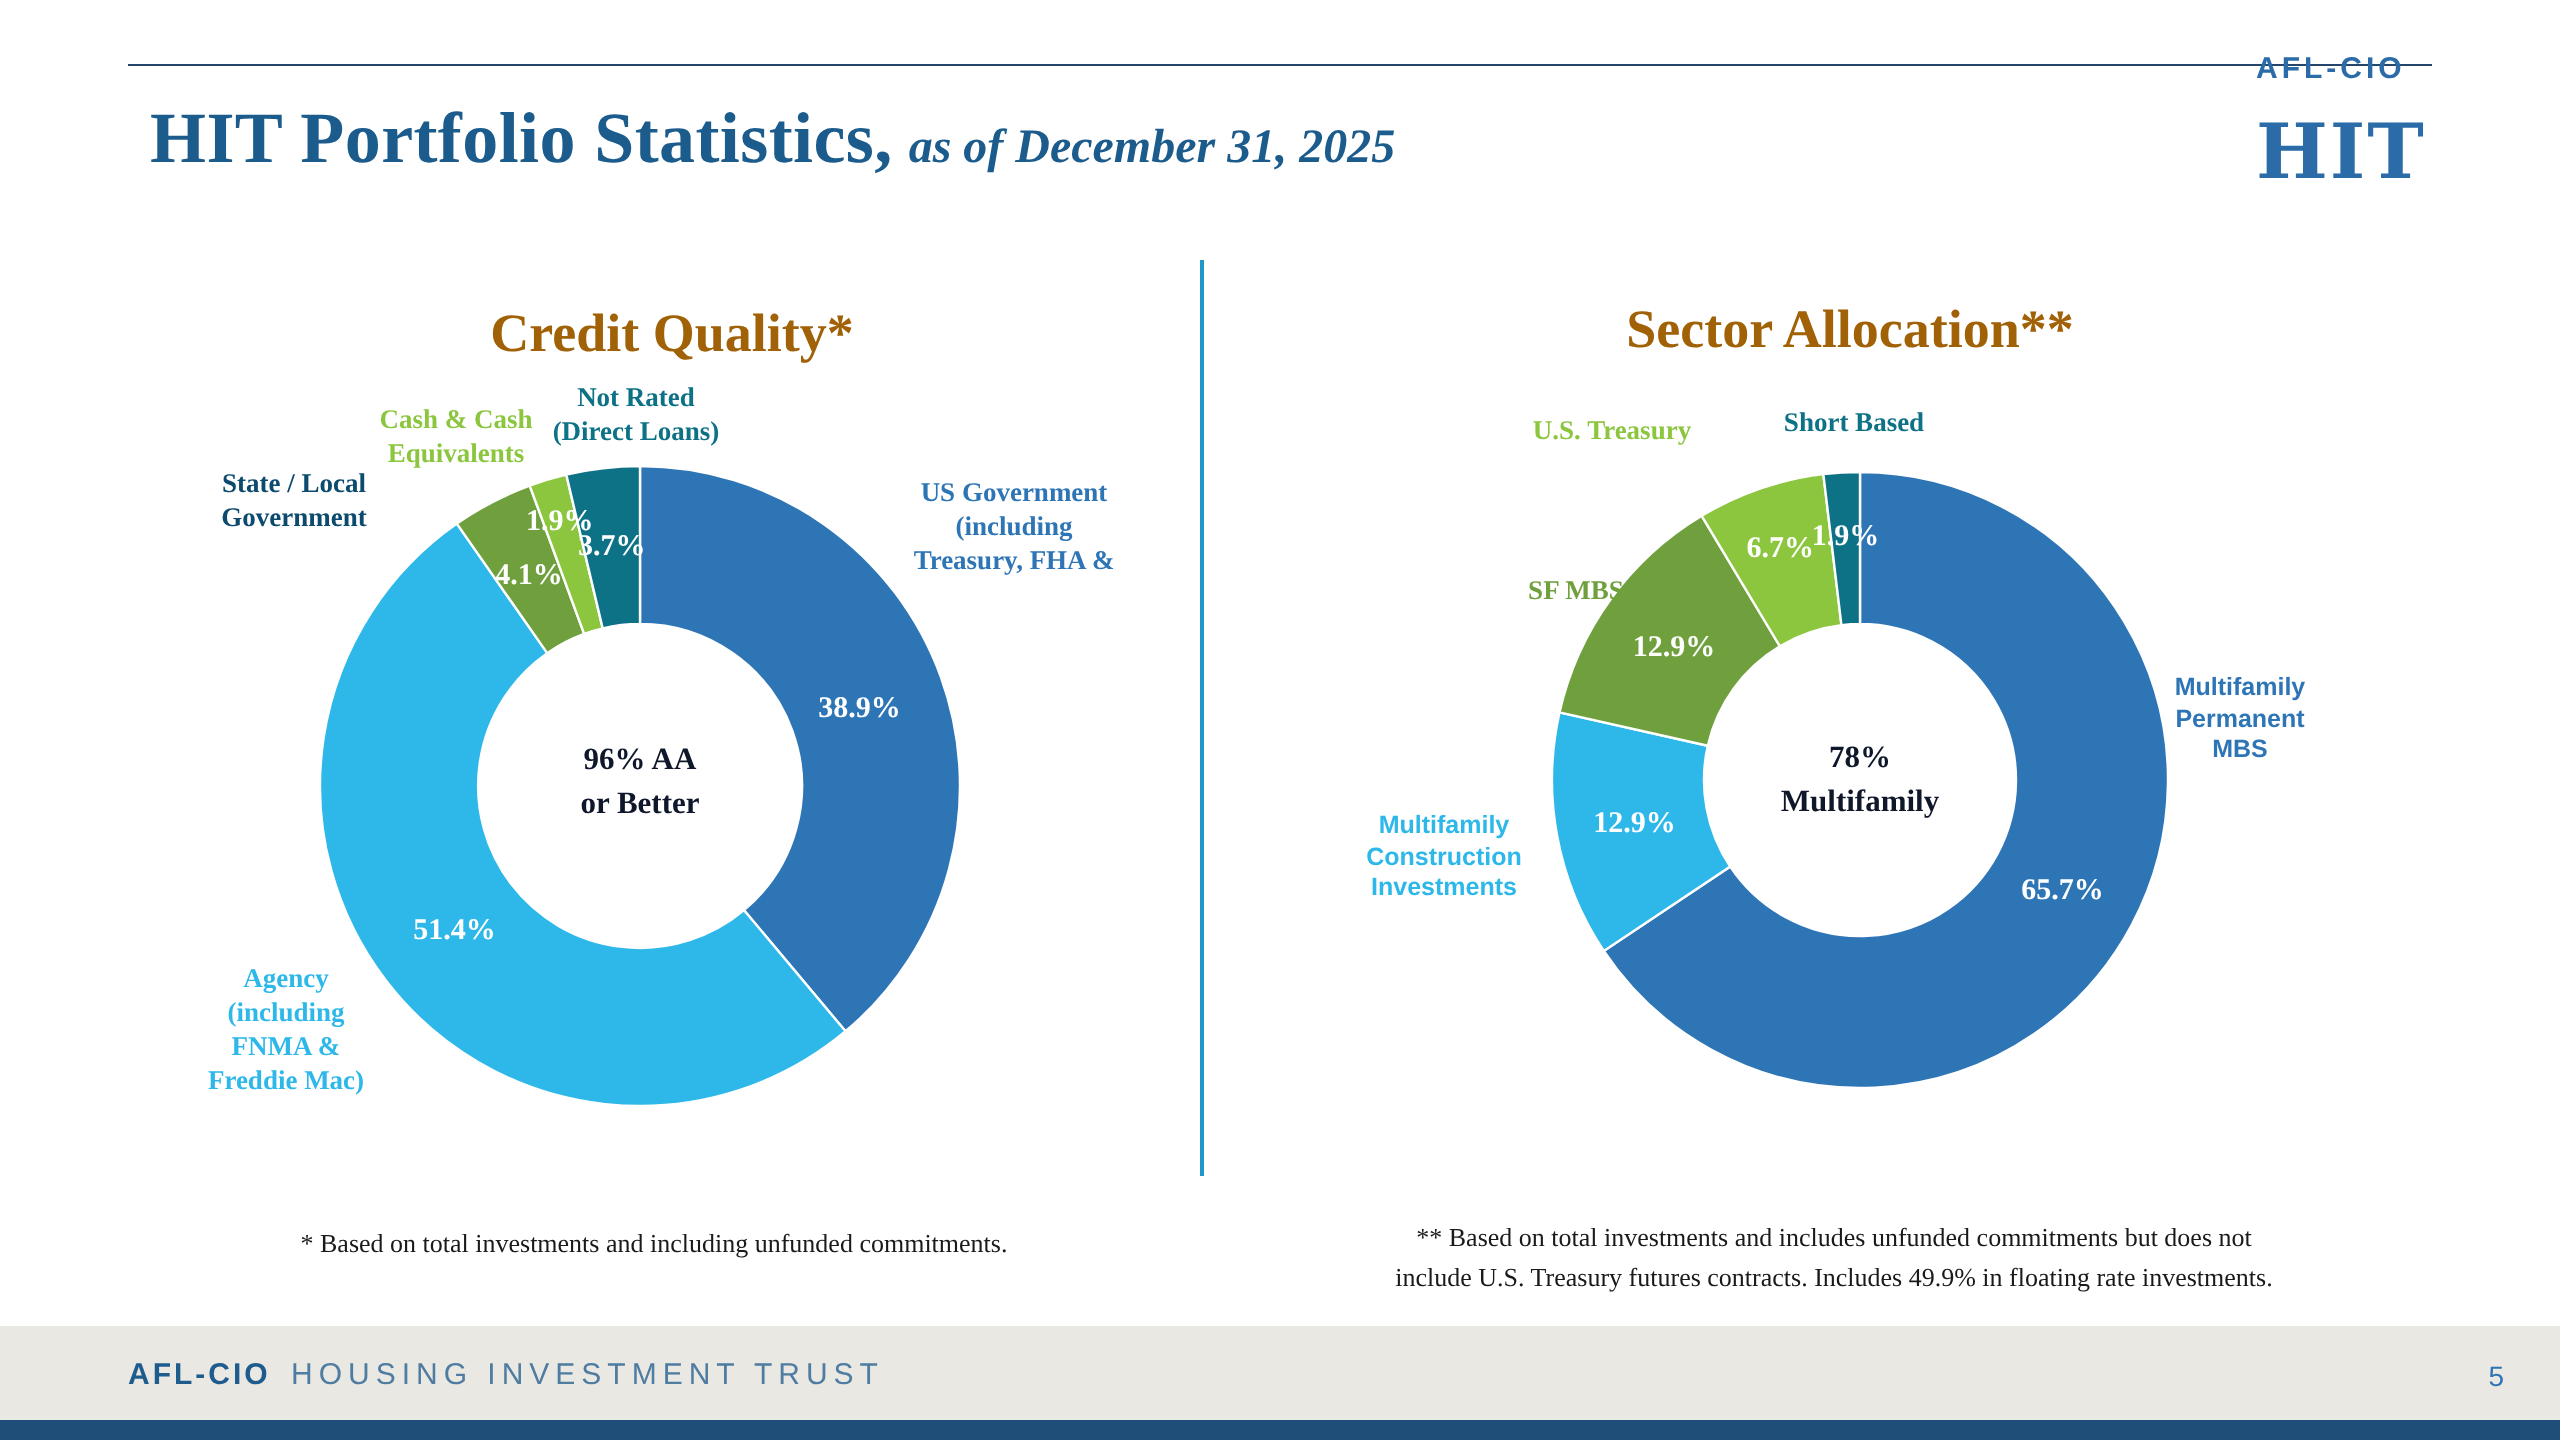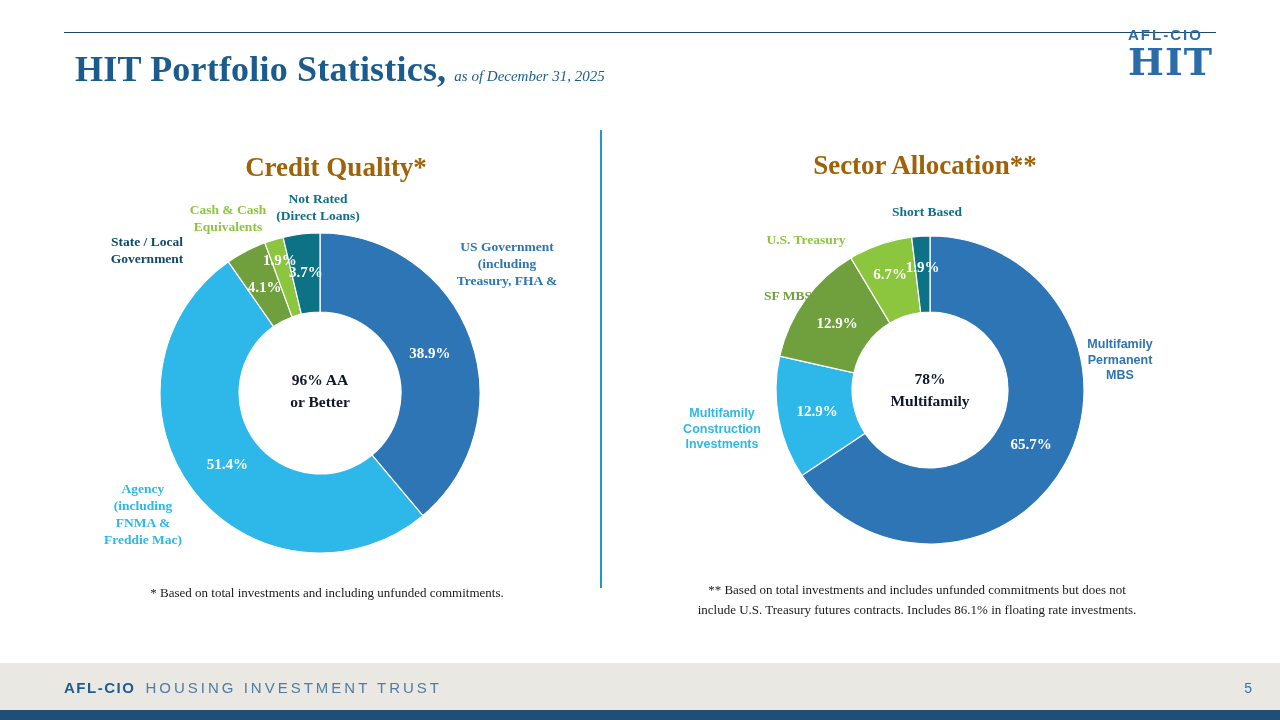--- a/index.html
+++ b/index.html
@@ -10,30 +10,30 @@
   }
   .top-rule {
     position:absolute; left:64px; top:32px; width:1152px; height:0;
     border-top:1.6px solid #24466B;
   }
   .title-row { position:absolute; left:75px; top:48px; white-space:nowrap; }
   .slide-title {
     font-size:36px; font-weight:bold; color:#1B5C8D; letter-spacing:0.2px;
   }
   .slide-subtitle {
-    font-size:15px; font-style:italic; color:#1B5C8D; margin-left:8px;
+    font-size:24px; font-style:italic; color:#1B5C8D; margin-left:8px;font-weight:bold;
   }
   .logo { position:absolute; right:66px; top:26px; text-align:left; color:#2B6CA8; width:86px; }
   .logo-top {
     font-family:"Liberation Sans", sans-serif; font-weight:bold;
     font-size:15px; letter-spacing:2px;
   }
   .logo-main {
     font-family:"DejaVu Serif", serif; font-weight:bold;
-    font-size:38px; line-height:0.9; letter-spacing:1px; margin-top:2px;
+    font-size:38px; line-height:0.9; letter-spacing:1px; margin-top:16px;
   }
   .divider {
     position:absolute; left:600px; top:130px; width:2px; height:458px;
     background:#2396C8;
   }
   .chart-title {
     position:absolute; transform:translate(-50%,-50%);
     font-size:27px; font-weight:bold; color:#a16207; white-space:nowrap;
   }
   .slice-label {
@@ -44,20 +44,21 @@
   .slice-label.sans { font-family:"Liberation Sans", sans-serif; font-size:12.5px; }
   .donut-center {
     position:absolute; transform:translate(-50%,-50%);
     font-size:15.5px; font-weight:bold; color:#0f172a;
     text-align:center; white-space:pre-line; line-height:1.4;
   }
   .footnote {
     position:absolute; transform:translate(-50%,-50%);
     font-size:13px; color:#1a1a1a; text-align:center; white-space:pre-line;
     line-height:1.55;
+    margin-top:29px;
   }
   .footer-band {
     position:absolute; left:0; top:663px; width:1280px; height:47px;
     background:#EAE8E3;
   }
   .footer-text {
     position:absolute; left:64px; top:679px; white-space:nowrap;
     font-family:"Liberation Sans", sans-serif; font-size:15px;
   }
   .footer-brand { font-weight:bold; color:#1E5C8E; letter-spacing:1.5px; }
@@ -139,31 +140,31 @@
       <text x="45.2" y="178.9" text-anchor="middle" dy="0.35em" fill="#ffffff" font-size="15">12.9%</text>
       <text x="65.0" y="90.8" text-anchor="middle" dy="0.35em" fill="#ffffff" font-size="15">12.9%</text>
       <text x="118.1" y="41.4" text-anchor="middle" dy="0.35em" fill="#ffffff" font-size="15">6.7%</text>
       <text x="150.7" y="35.0" text-anchor="middle" dy="0.35em" fill="#ffffff" font-size="15">1.9%</text>
     </svg>
 
   <div class="donut-center" style="left:930px; top:390px;">78%
 Multifamily</div>
 
   <div class="slice-label" style="left: 927px; top: 212px; color: rgb(14, 114, 134);">Short Based</div>
-  <div class="slice-label" style="left: 806px; top: 240px; color: rgb(140, 198, 63);">U.S. Treasury</div>
+  <div class="slice-label" style="left: 806px; top: 216px; color: rgb(140, 198, 63);">U.S. Treasury</div>
   <div class="slice-label" style="left: 788px; top: 296px; color: rgb(111, 160, 61);">SF MBS</div>
   <div class="slice-label sans" style="left: 722px; top: 429px; color: rgb(46, 184, 233);">Multifamily
 Construction
 Investments</div>
   <div class="slice-label sans" style="left: 1120px; top: 360px; color: rgb(46, 117, 182);">Multifamily
 Permanent
 MBS</div>
 
   <div class="footnote" style="left:917px; top:600px; width:510px;">** Based on total investments and includes unfunded commitments but does not
-include U.S. Treasury futures contracts. Includes 86.1% in floating rate investments.</div>
+include U.S. Treasury futures contracts. Includes 49.9% in floating rate investments.</div>
 
   <div class="footer-band"></div>
   <div class="footer-text">
     <span class="footer-brand">AFL-CIO</span>
     <span class="footer-org">HOUSING INVESTMENT TRUST</span>
   </div>
   <div class="page-number">5</div>
   <div class="bottom-bar"></div>
 
 </div>

